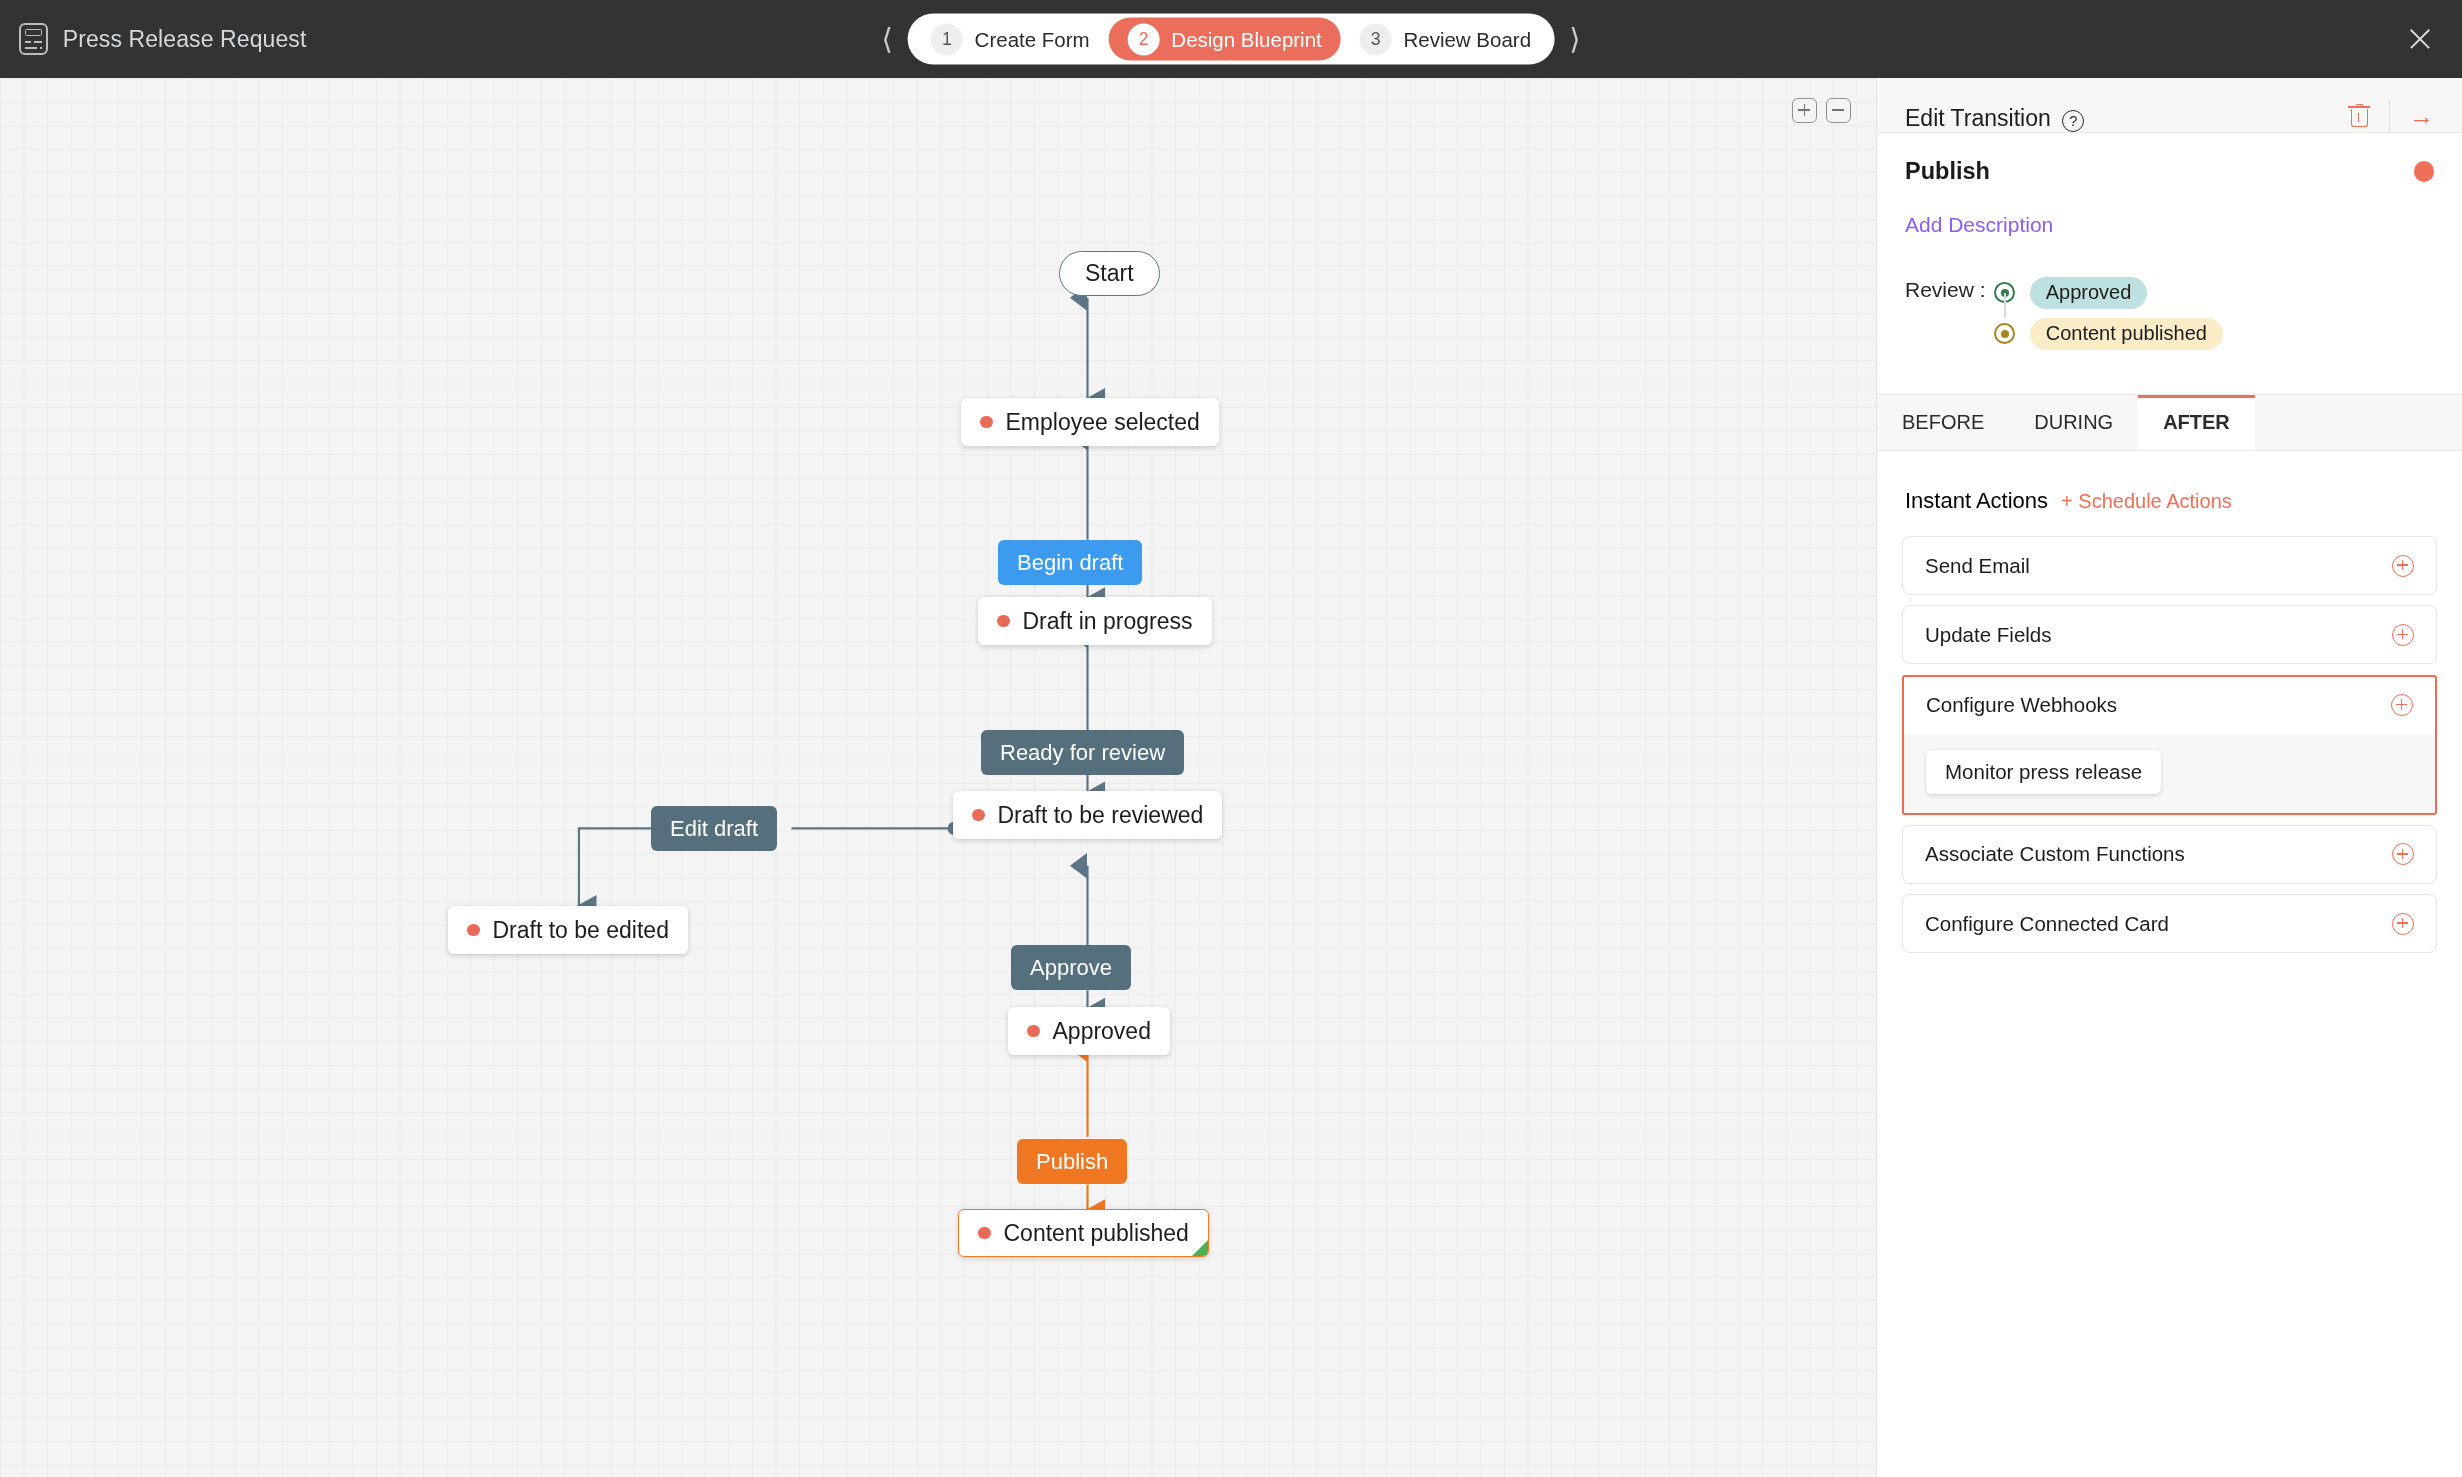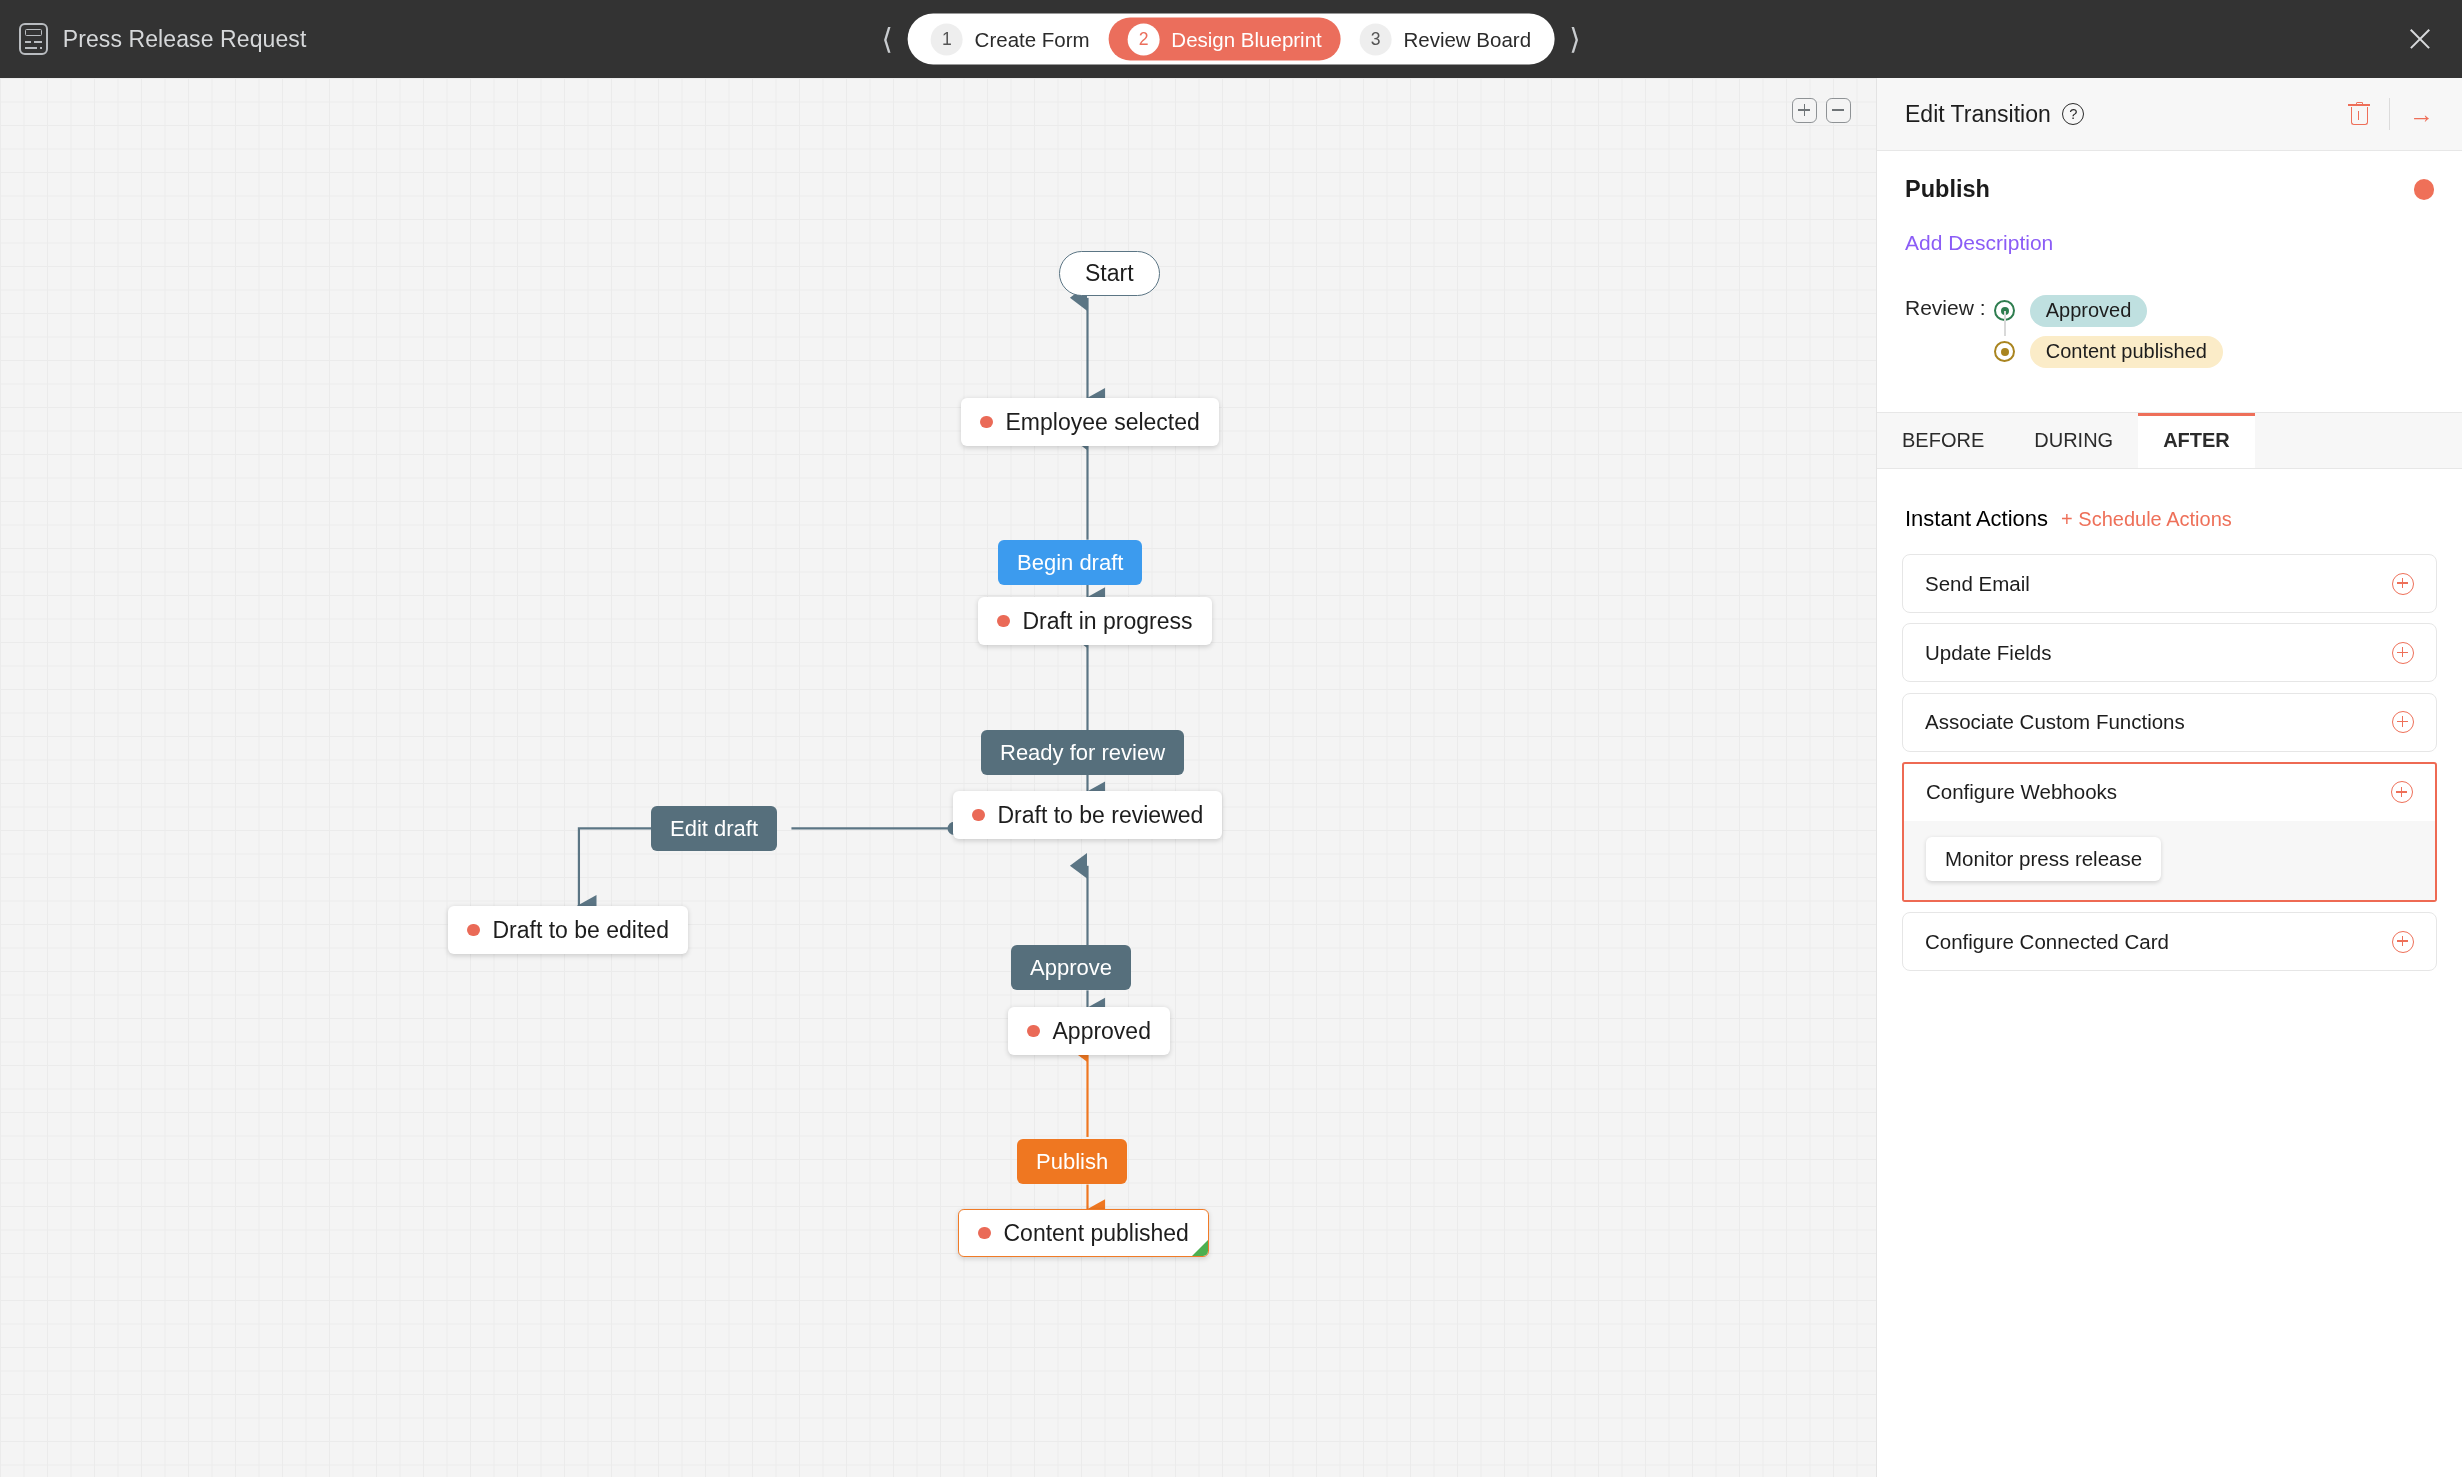--- a/index.html
+++ b/index.html
@@ -132,22 +132,22 @@
   .tbtn.blue   { background: #3c9bee; }
   .tbtn.orange { background: #ef7721; }
 
   
   .panel {
     position: absolute; top: 78px; right: 0;
     width: 586px; height: 1399px;
     background: #ffffff; border-left: 0.7px solid #e3e3e3;
   }
   .panel-head {
-    height: 73px; background: #f7f7f7; border-bottom: 0.7px solid #e7e7e7;
-    display: flex; align-items: center; padding: 0 28px;
+    height: 55px; background: #f7f7f7; border-bottom: 0.7px solid #e7e7e7;
+    display: flex; align-items: flex-end; padding: 0 28px;
   }
   .panel-title { font-size: 23px; color: #1d1d1d; }
   .help-icon {
     width: 22px; height: 22px; border: 1.5px solid #2b2b2b; border-radius: 50%;
     margin-left: 11.7px; display: flex; align-items: center; justify-content: center;
     font-size: 14.7px; color: #2b2b2b; cursor: pointer;
   }
   .panel-head-actions { margin-left: auto; display: flex; align-items: center; gap: 19px; }
   .trash-icon { width: 22px; height: 25px; position: relative; cursor: pointer; }
   .trash-icon .lid { position: absolute; top: 2.9px; left: 0; width: 22px; height: 1.8px; background: #ee6f59; }
@@ -440,37 +440,37 @@
       </div>
     </div>
 
     <div class="action-card">
       <div class="action-row">
         <span class="action-label">Update Fields</span>
         <span class="plus-icon"></span>
       </div>
     </div>
 
+    <div class="action-card highlight">
+      <div class="action-row">
+        <span class="action-label">Configure Webhooks</span>
+        <span class="plus-icon"></span>
+      </div>
+      <div class="action-sub">
+        <span class="sub-chip">Monitor press release</span>
+      </div>
+    </div>
+
     <div class="action-card">
       <div class="action-row">
         <span class="action-label">Associate Custom Functions</span>
         <span class="plus-icon"></span>
       </div>
     </div>
 
-    <div class="action-card highlight">
-      <div class="action-row">
-        <span class="action-label">Configure Webhooks</span>
-        <span class="plus-icon"></span>
-      </div>
-      <div class="action-sub">
-        <span class="sub-chip">Monitor press release</span>
-      </div>
-    </div>
-
     <div class="action-card">
       <div class="action-row">
         <span class="action-label">Configure Connected Card</span>
         <span class="plus-icon"></span>
       </div>
     </div>
 
   </div>
 </div>
 

